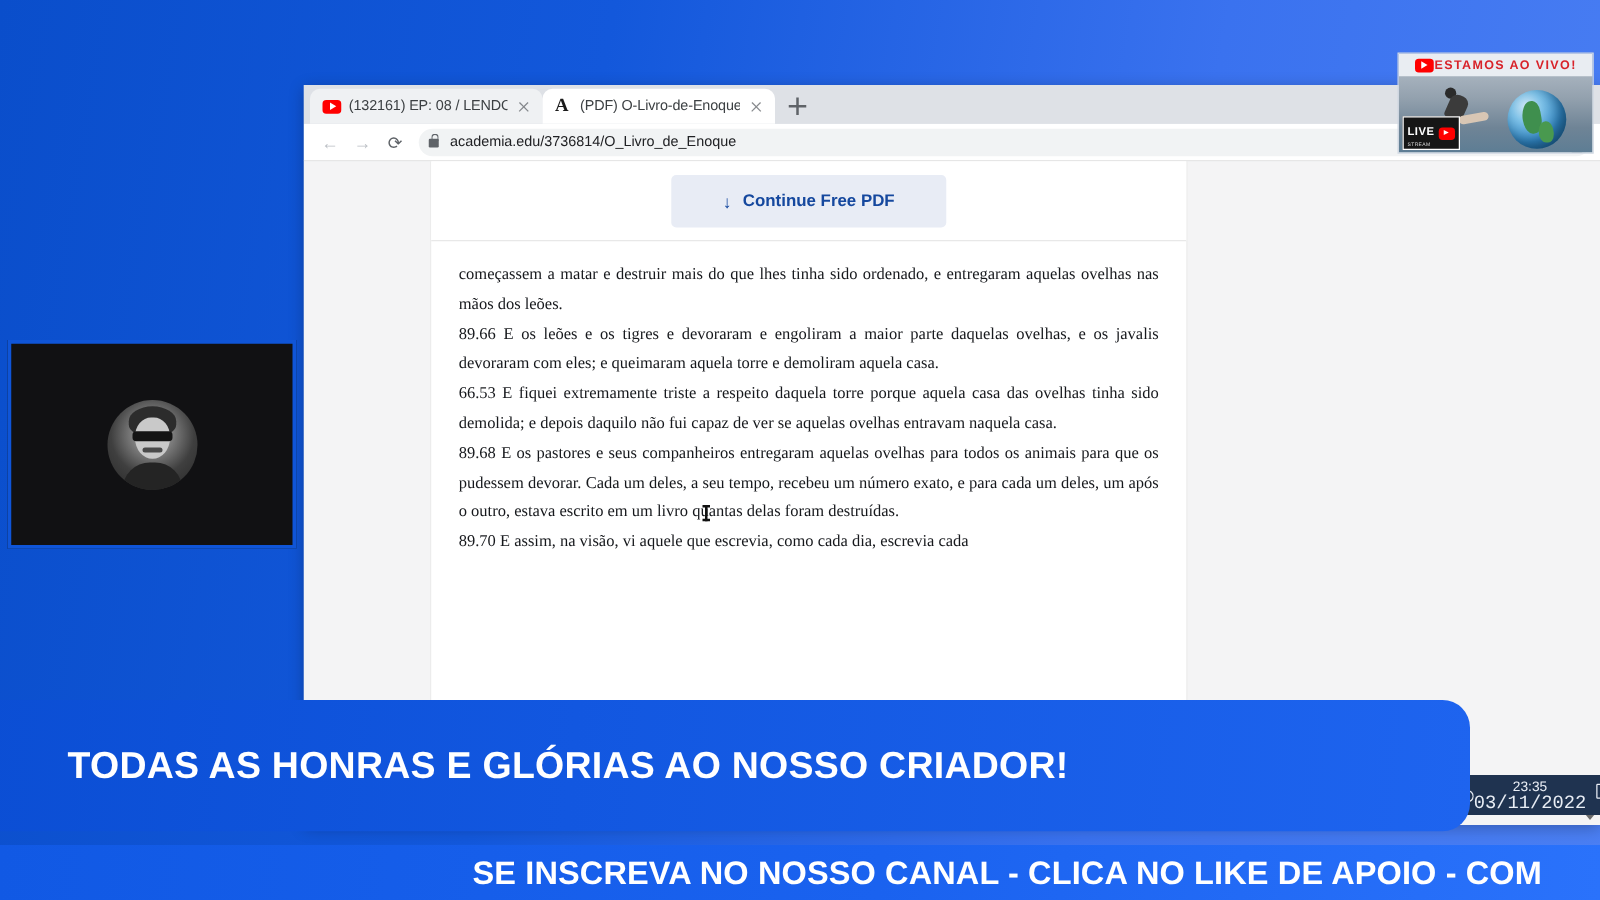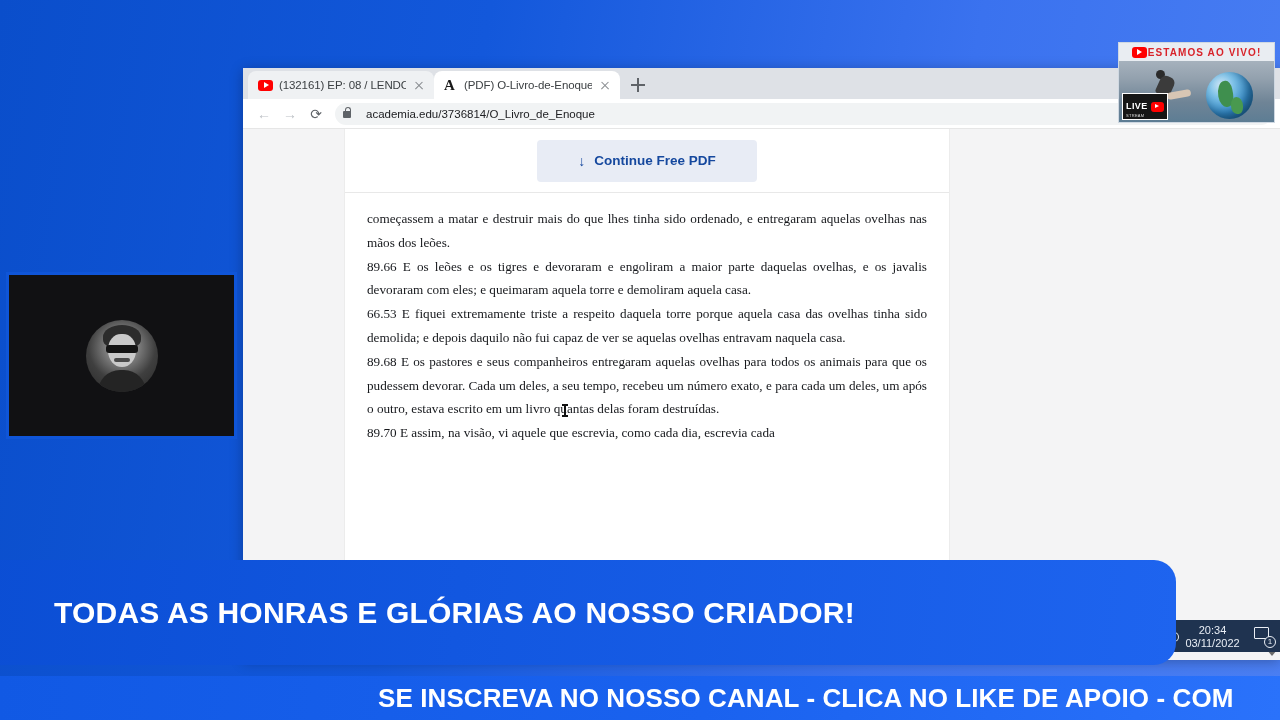--- a/index.html
+++ b/index.html
@@ -120,21 +120,21 @@
   .navbtn.dim { color: #bdc1c6; }
   .omnibox {
     flex: 1;
     height: 22px;
     background: #f1f3f4;
     border-radius: 11px;
     display: flex;
     align-items: center;
     padding: 0 8px;
     margin-left: 6px;
-    gap: 15px;
+    gap: 9px;
   }
   .lock {
     width: 8px; height: 6.5px;
     background: #5f6368;
     border-radius: 1px;
     position: relative;
     flex: 0 0 auto;
     margin-top: 2px;
   }
   .lock::before {
@@ -475,21 +475,21 @@
     content: "";
     position: absolute;
     left: 7px; top: -4px;
     width: 7px; height: 8px;
     border: 1.4px solid #e9eef5;
     border-left: none;
     border-radius: 0 7px 7px 0;
   }
   .clock { text-align: center; line-height: 12px; flex: 1; }
   .clock-time { font-size: 11px; }
-  .clock-date { font-size: 11px; }
+  .clock-date { font-size: 15px; font-family: Liberation Mono, monospace; }
   .notif {
     position: relative;
     width: 20px; height: 20px;
     flex: 0 0 auto;
     margin-right: 6px;
   }
   .notif-box {
     position: absolute;
     left: 0; top: 1px;
     width: 15px; height: 12px;
@@ -633,21 +633,21 @@
         <span class="live-badge-sub">STREAM</span>
       </span>
       <span class="live-badge-yt"></span>
     </div>
   </div>
 </div>
 
 <div class="tray">
   <span class="spk"></span>
   <span class="clock">
-    <span class="clock-time">20:34</span><br>
+    <span class="clock-time">23:35</span><br>
     <span class="clock-date">03/11/2022</span>
   </span>
   <span class="notif">
     <span class="notif-box"></span>
     <span class="notif-badge">1</span>
   </span>
 </div>
 
 <div class="banner-main">
   <span class="banner-main-text">TODAS AS HONRAS E GLÓRIAS AO NOSSO CRIADOR!</span>

